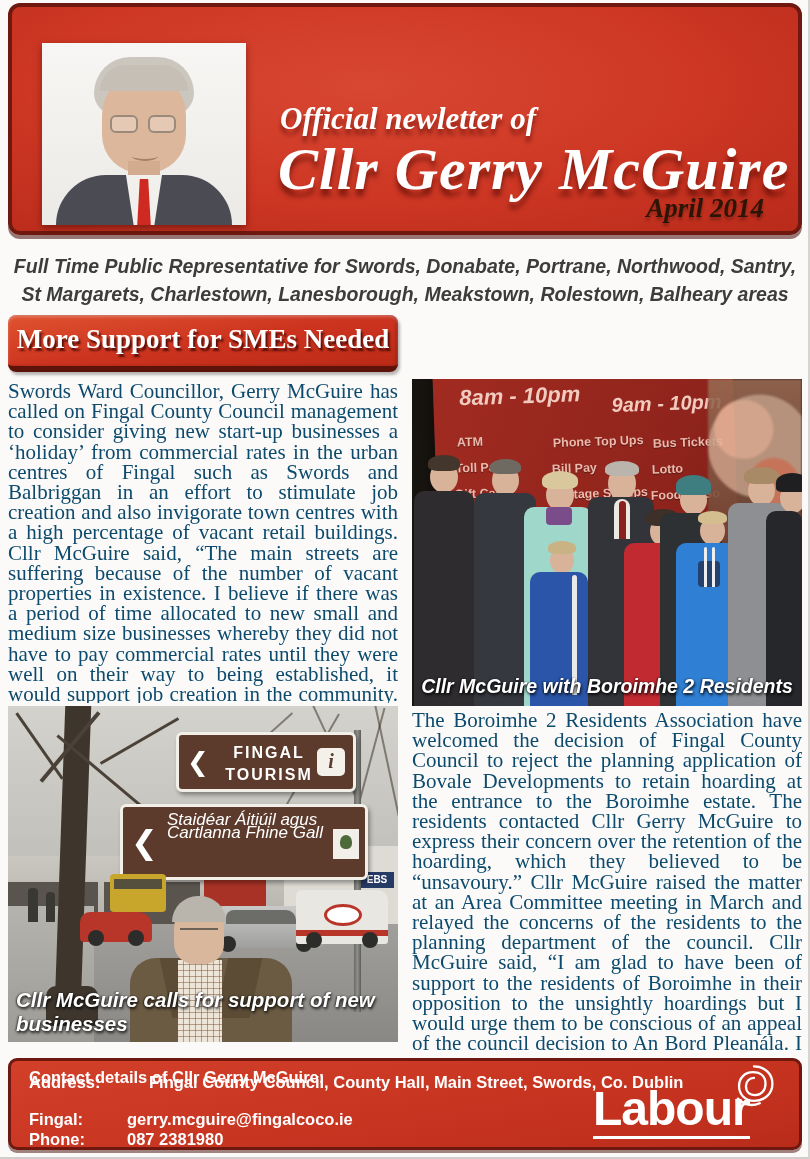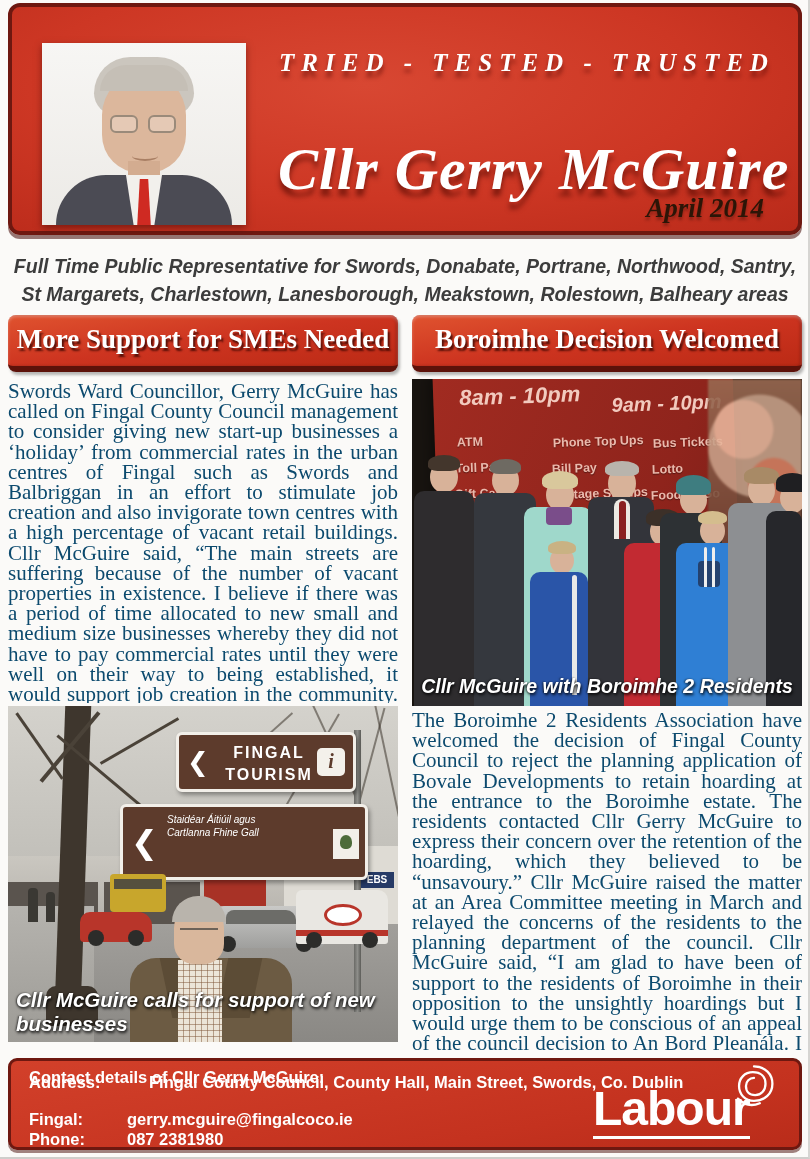--- a/index.html
+++ b/index.html
@@ -100,21 +100,21 @@
   .trunk { position:absolute; background:#3e362d; }
   .branch { position:absolute; background:#4a4238; }
   .twig { position:absolute; background:rgba(60,52,44,.55); }
   .pole { position:absolute; left:346px; top:24px; width:7px; height:282px; background:linear-gradient(90deg,#6a6a66,#8e8e8a,#5c5c58); }
   .roadsign { position:absolute; background:#5d3b2c; border:3px solid #f2efe9; border-radius:6px; color:#fff; box-shadow:2px 3px 4px rgba(0,0,0,.35); }
   .sign1 { left:168px; top:26px; width:180px; height:60px; }
   .sign2 { left:112px; top:98px; width:248px; height:76px; }
   .chev { position:absolute; left:8px; top:50%; transform:translateY(-50%); color:#fff; font-size:26px; font-weight:bold; font-family:"DejaVu Sans", sans-serif; }
   .s1text { position:absolute; left:40px; top:7px; width:100px; text-align:center; font-family:"Liberation Sans", sans-serif; font-weight:bold; font-size:16px; letter-spacing:2px; line-height:22px; }
   .infobox { position:absolute; right:8px; top:13px; width:28px; height:28px; background:#f4f1eb; border-radius:5px; color:#5d3b2c; font-family:"Liberation Serif", serif; font-style:italic; font-weight:bold; font-size:20px; text-align:center; line-height:26px; }
-  .s2irish { position:absolute; left:44px; top:6px; width:160px; font-style:italic; font-family:"Liberation Sans", sans-serif; font-size:10px; line-height:13px; }
+  .s2irish { position:absolute; left:44px; top:6px; width:160px; font-style:italic; font-family:"Liberation Sans", sans-serif; font-size:17px; line-height:13px; }
   .s2main  { position:absolute; left:44px; top:34px; width:170px; font-family:"Liberation Sans", sans-serif; font-weight:bold; font-size:13px; line-height:15px; }
   .s2logo  { position:absolute; right:6px; top:22px; width:26px; height:30px; background:#f2efe9; }
   .s2mark  { position:absolute; right:13px; top:28px; width:12px; height:14px; background:#4d6b3a; border-radius:50% 50% 40% 40%; }
   .bus { position:absolute; left:102px; top:168px; width:56px; height:38px; background:#c8a62c; border-radius:4px; }
   .buswin { position:absolute; left:4px; top:5px; width:48px; height:10px; background:#55503e; }
   .car-red { position:absolute; left:72px; top:206px; width:72px; height:30px; background:#b8352a; border-radius:10px 14px 4px 4px; }
   .car-silver { position:absolute; left:200px; top:200px; width:116px; height:42px; background:linear-gradient(#c9c9c7,#9f9f9d); border-radius:16px 18px 5px 5px; }
   .car-win { position:absolute; left:18px; top:4px; width:70px; height:14px; background:#6c6c68; border-radius:8px 10px 0 0; }
   .wheel { position:absolute; bottom:-4px; width:16px; height:16px; background:#2c2c2a; border-radius:50%; }
   .van { position:absolute; left:288px; top:184px; width:92px; height:54px; background:#e9e7e2; border-radius:6px 10px 3px 3px; }
@@ -171,30 +171,29 @@
       <div class="p-face"></div>
       <div class="p-fring"></div>
       <div class="p-lensL"></div>
       <div class="p-lensR"></div>
       <div class="p-smile"></div>
       <div class="p-neck"></div>
       <div class="p-suit"></div>
       <div class="p-shirt"></div>
       <div class="p-tie"></div>
     </div>
-    <div class="tagline">TRIED - TESTED - TRUSTED</div>
+    <div class="official">Official newletter of</div>
     <div class="mainname">Cllr Gerry McGuire</div>
     <div class="issuedate">April 2014</div>
   </div>
 
   <div class="repline repline2">St Margarets, Charlestown, Lanesborough, Meakstown, Rolestown, Balheary areas</div>
   <div class="repline repline1">Full Time Public Representative for Swords, Donabate, Portrane, Northwood, Santry,</div>
 
   <div class="banner banner-left">More Support for SMEs Needed</div>
-  <div class="banner banner-right">Boroimhe Decision Welcomed</div>
 
   <div class="bodytext body-left">Swords Ward Councillor, Gerry McGuire has called on Fingal County Council management to consider giving new start-up businesses a ‘holiday’ from commercial rates in the urban centres of Fingal such as Swords and Balbriggan in an effort to stimulate job creation and also invigorate town centres with a high percentage of vacant retail buildings. Cllr McGuire said, “The main streets are suffering because of the number of vacant properties in existence. I believe if there was a period of time allocated to new small and medium size businesses whereby they did not have to pay commercial rates until they were well on their way to being established, it would support job creation in the community. I believe we would see a marked difference in the main streets of large towns like Swords to compliment what is already here and attract shoppers to the area.”</div>
 
   <div class="photo photo-street">
     <div class="buildings"></div>
     <div class="shopfront" style="left:0; width:90px;"></div>
     <div class="shopfront" style="left:96px; width:96px;"></div>
     <div class="shop-red"></div>
     <div class="bldg-white"></div>
     <div class="bldg-win" style="left:288px; top:148px;"></div>

